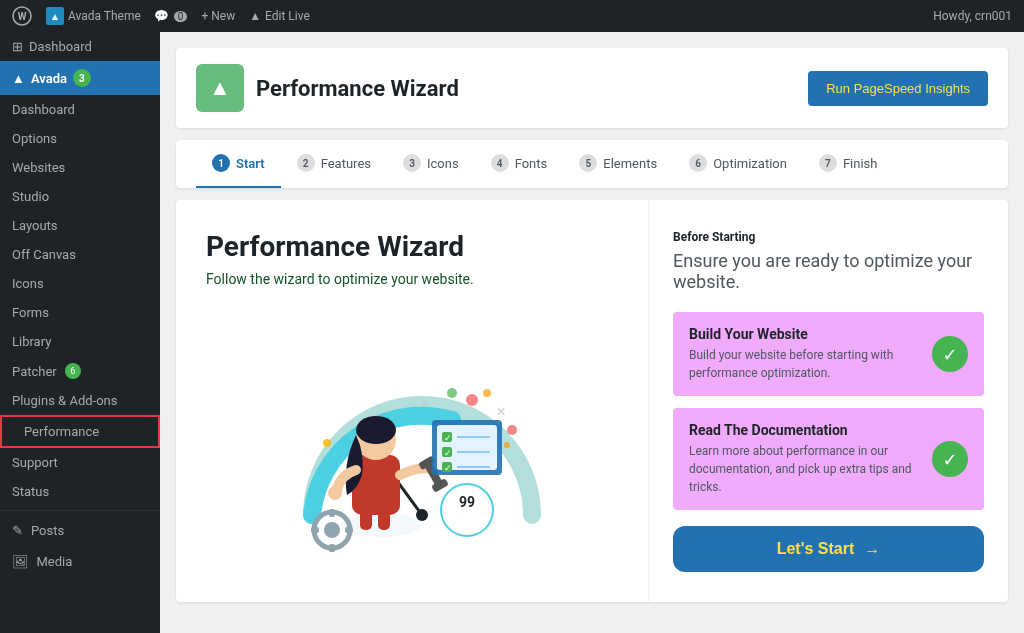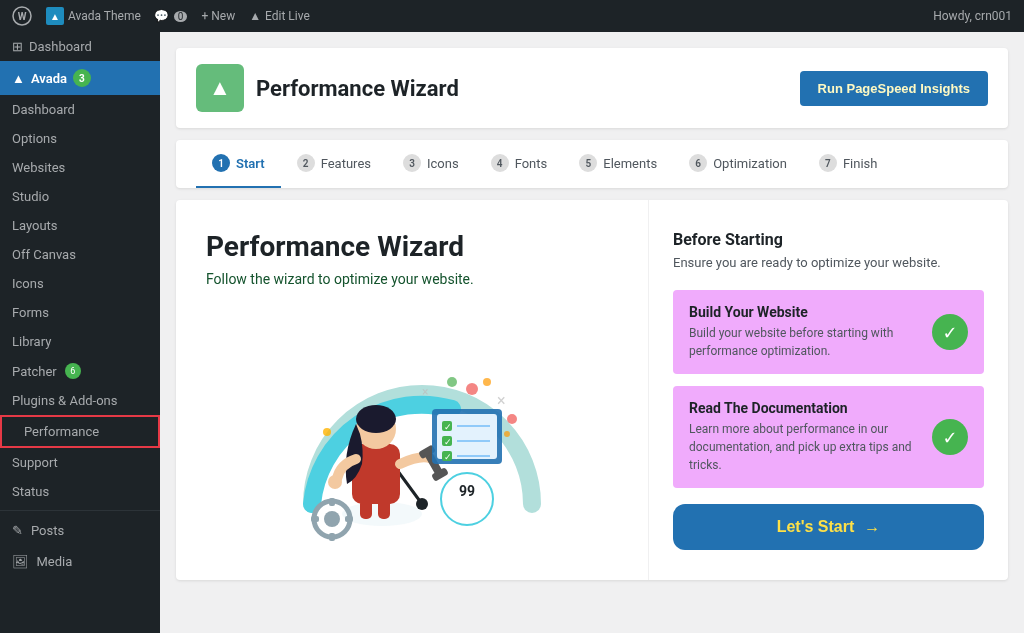--- a/index.html
+++ b/index.html
@@ -89,26 +89,26 @@
     .avada-icon-large {
       width: 48px; height: 48px;
       background: #65bc7b;
       border-radius: 6px;
       display: flex; align-items: center; justify-content: center;
       color: white; font-size: 22px; font-weight: bold;
     }
     .wizard-title { font-size: 22px; font-weight: 700; color: #1d2327; }
     .run-pagespeed-btn {
       background: #2271b1;
-      color: #fef9c3;
+      color: #fde047;
       border: none;
       padding: 10px 18px;
       border-radius: 4px;
       font-size: 13px;
-      font-weight: 700;
+      font-weight: 400;
       cursor: pointer;
     }
 
     
     .wizard-tabs {
       background: white;
       border-radius: 4px;
       padding: 0 20px;
       display: flex;
       align-items: center;
@@ -185,28 +185,28 @@
     }
 
     
     .panel-right {
       width: 360px;
       flex-shrink: 0;
       padding: 30px 24px;
       border-left: 1px solid #f0f0f1;
     }
     .panel-right h3 {
-      font-size: 16px;
+      font-size: 12px;
       font-weight: 700;
       color: #1d2327;
       margin-bottom: 6px;
     }
     .panel-right > p {
       color: #50575e;
-      font-size: 13px;
+      font-size: 18px;
       margin-bottom: 20px;
     }
     .checklist-item {
       background: #f0abfc;
       border-radius: 4px;
       padding: 14px 16px;
       margin-bottom: 12px;
       display: flex;
       align-items: center;
       justify-content: space-between;

